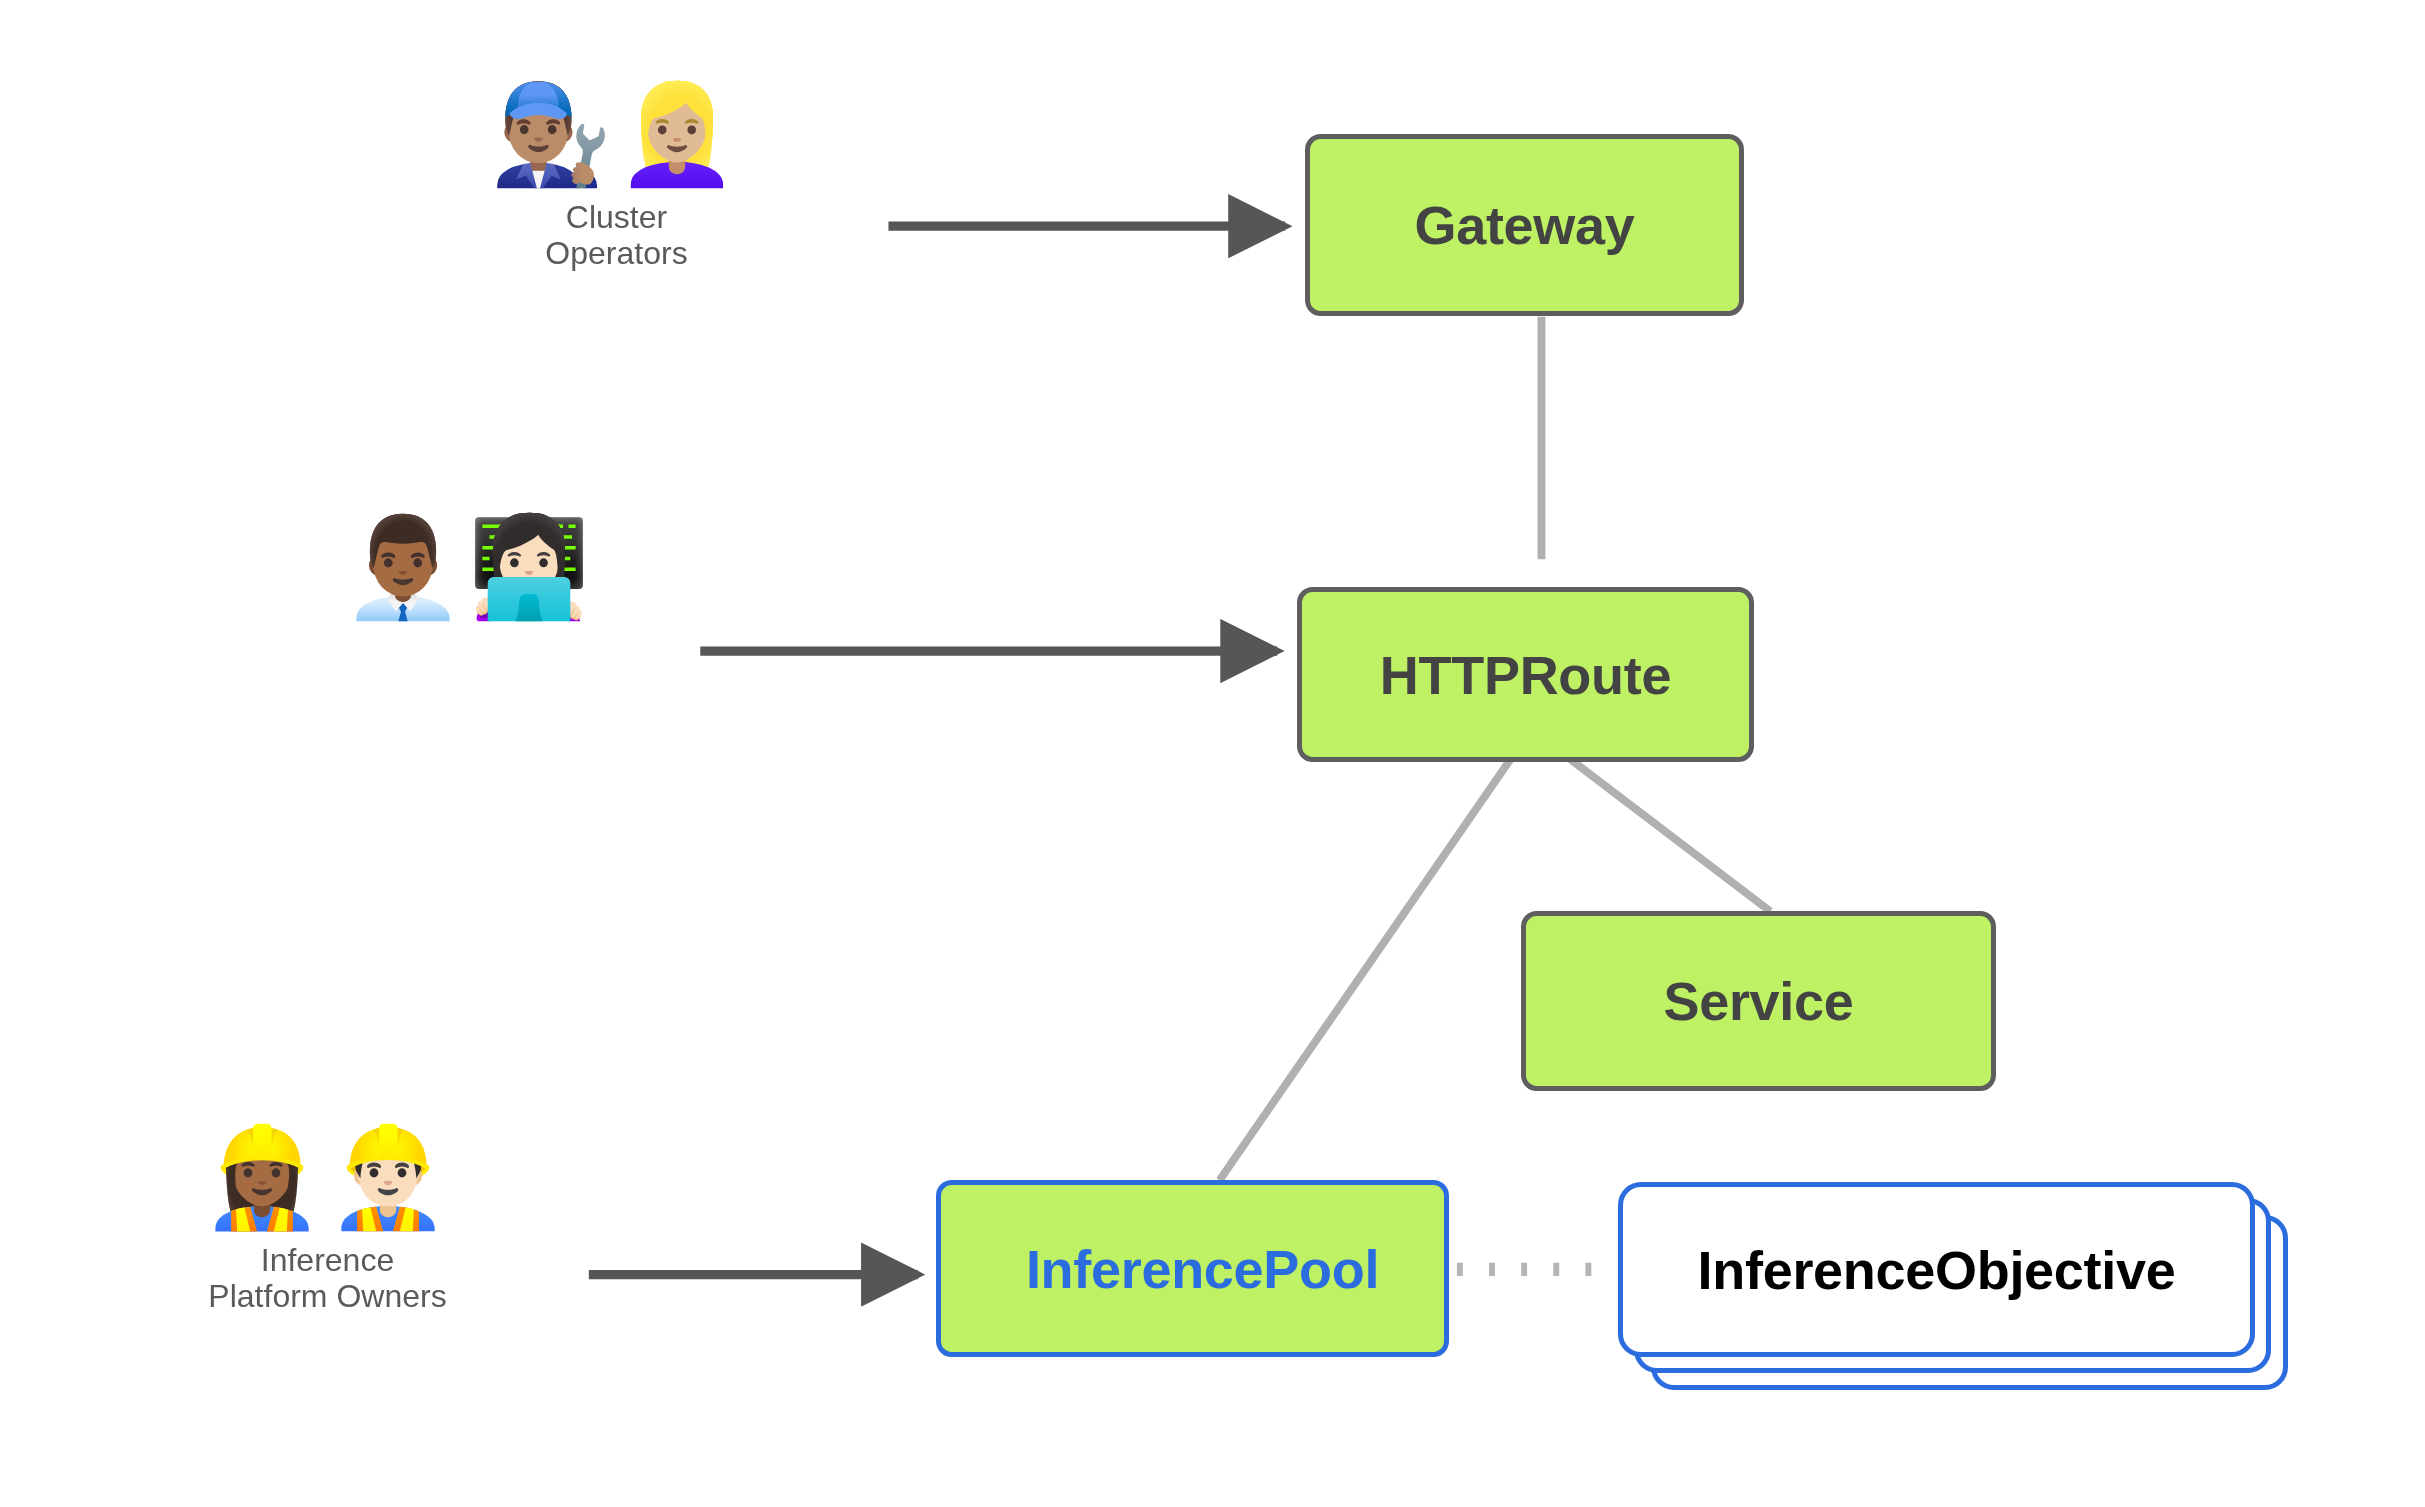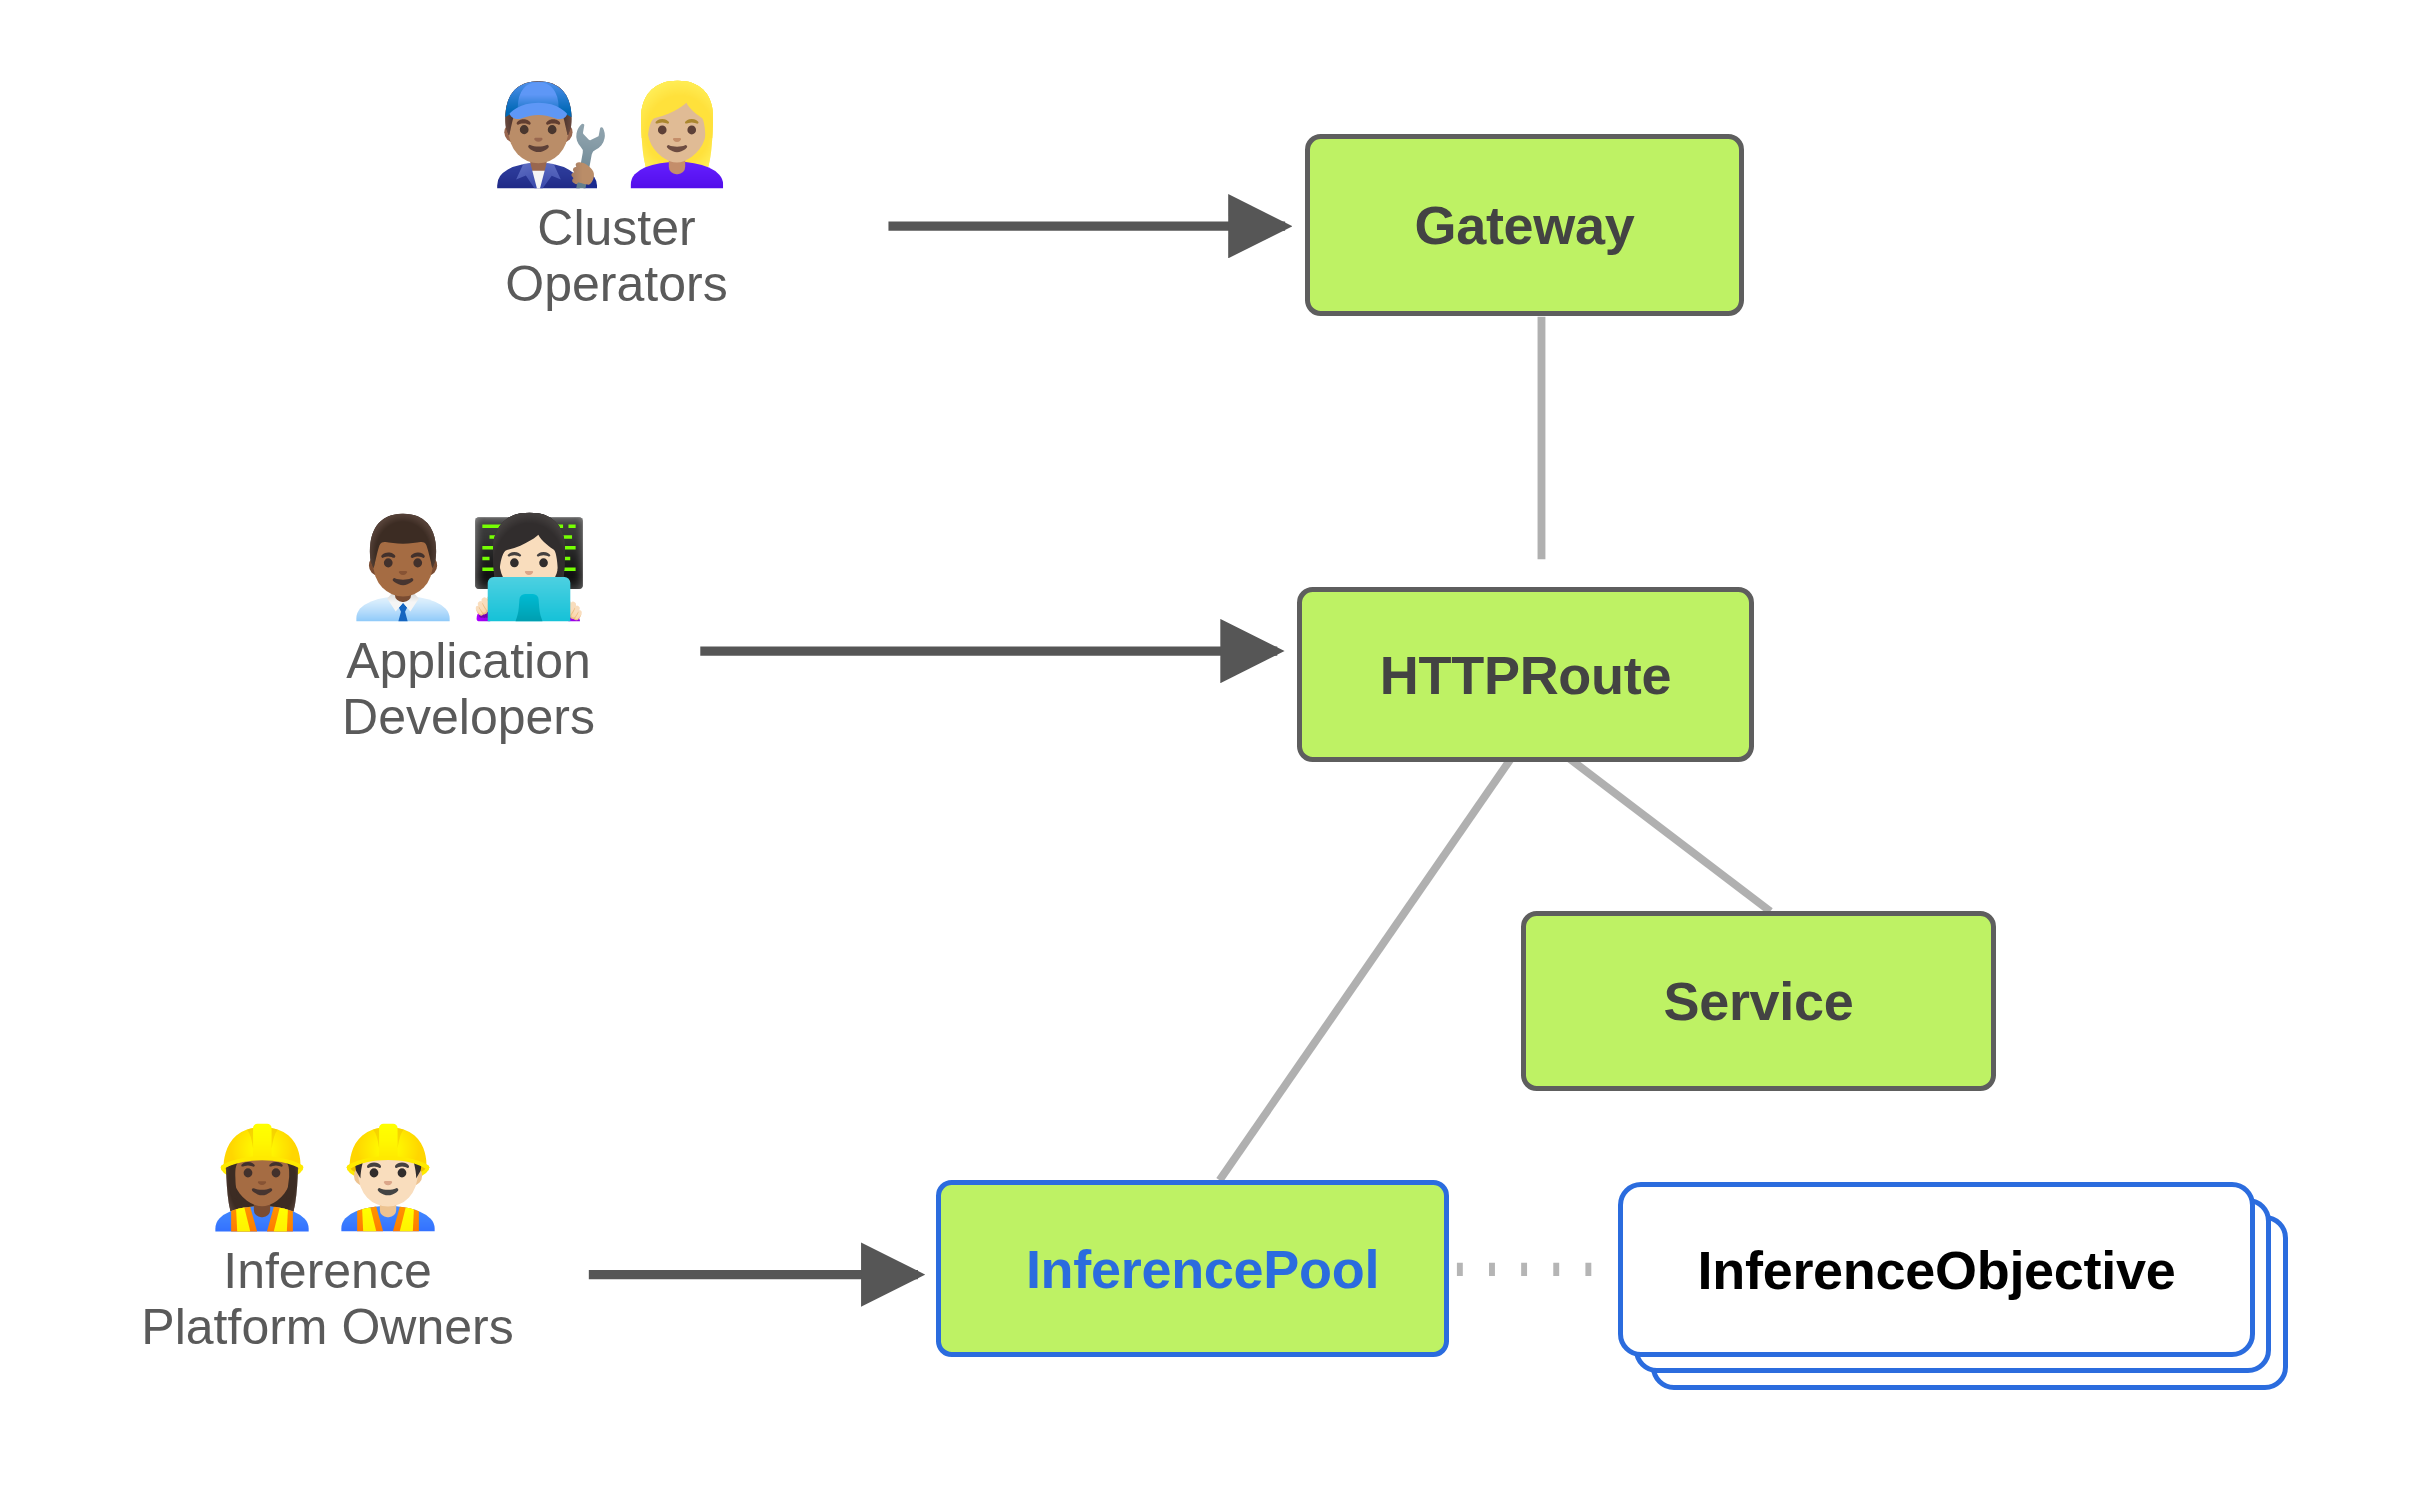--- a/index.html
+++ b/index.html
@@ -36,21 +36,21 @@
   }
   .persona-emojis {
     font-family: "DejaVu Sans", sans-serif;
     font-size: 98px;
     line-height: 1.0;
     letter-spacing: 3.9px;
     white-space: nowrap;
   }
   .persona-label {
     margin-top: 17px;
-    font-size: 50px;
+    font-size: 32px;
     line-height: 1.12;
     font-weight: 400;
     color: #5a5a5a;
     white-space: pre-line;
   }
 
   
   .node {
     position: absolute;
     box-sizing: border-box;
@@ -127,22 +127,20 @@
   </svg>
 
   <div class="persona" style="left:420px; top:85px; width:393px;">
     <div class="persona-emojis">👨🏽‍🔧👱🏼‍♀️</div>
     <div class="persona-label">Cluster
 Operators</div>
   </div>
 
   <div class="persona" style="left:272px; top:518px; width:393px;">
     <div class="persona-emojis">👨🏾‍💼👩🏻‍💻</div>
-    <div class="persona-label">Application
-Developers</div>
   </div>
 
   <div class="persona" style="left:111px; top:1128px; width:433px;">
     <div class="persona-emojis">👷🏾‍♀️👷🏻‍♂️</div>
     <div class="persona-label">Inference
 Platform Owners</div>
   </div>
 
   <div class="node gray" style="left:1305px; top:134px; width:439px; height:182px;">
     <span class="node-label">Gateway</span>

